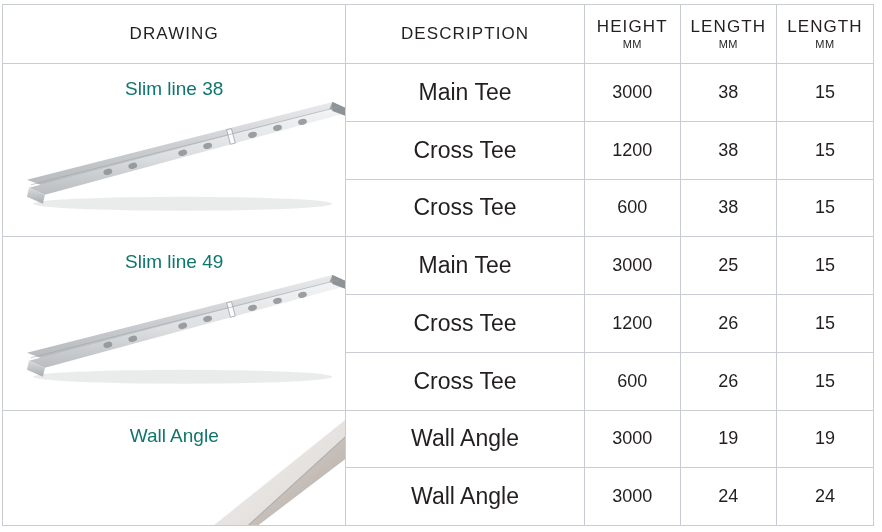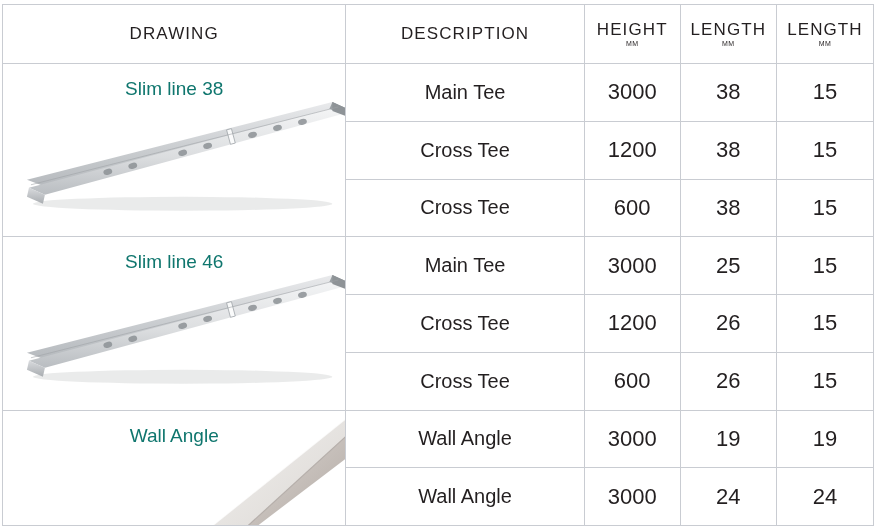--- a/index.html
+++ b/index.html
@@ -30,21 +30,21 @@
   }
   thead th {
     height: 58px;
     font-size: 17px;
     letter-spacing: 1.1px;
     font-variant: small-caps;
     color: #231f20;
   }
   thead th .unit {
     display: block;
-    font-size: 10px;
+    font-size: 15px;
     letter-spacing: 0.4px;
     margin-top: -2px;
   }
   thead th .hdr-line {
     display: block;
     line-height: 1.15;
   }
   col.c-drawing  { width: 343px; }
   col.c-desc     { width: 238px; }
   col.c-length   { width: 96px; }
@@ -66,25 +66,25 @@
     color: #0f766e;
     z-index: 3;
     pointer-events: none;
   }
   .drawing-art {
     position: absolute;
     inset: 0;
     z-index: 1;
   }
   .desc-cell {
-    font-size: 20px;
+    font-size: 23px;
     height: 52px;
   }
   .num-cell {
-    font-size: 22px;
+    font-size: 18px;
   }
 </style>
 </head>
 <body>
 
 <table class="spec-table">
   <colgroup>
     <col class="c-drawing">
     <col class="c-desc">
     <col class="c-length">
@@ -175,21 +175,21 @@
     </tr>
     <tr>
       <td class="desc-cell">Cross Tee</td>
       <td class="num-cell">600</td>
       <td class="num-cell">38</td>
       <td class="num-cell">15</td>
     </tr>
 
     <tr>
       <td class="drawing-cell" rowspan="3">
-        <span class="drawing-label">Slim line 46</span>
+        <span class="drawing-label">Slim line 49</span>
         <svg class="drawing-art" viewBox="0 0 343 155" preserveAspectRatio="none">
           <defs>
             <linearGradient id="g2top" x1="0" y1="0" x2="0" y2="1">
               <stop offset="0" stop-color="#e9eaec"></stop>
               <stop offset="0.5" stop-color="#cdd0d3"></stop>
               <stop offset="1" stop-color="#b6babe"></stop>
             </linearGradient>
             <linearGradient id="g2web" x1="0" y1="0" x2="0" y2="1">
               <stop offset="0" stop-color="#f3f4f5"></stop>
               <stop offset="0.55" stop-color="#dcdee0"></stop>

